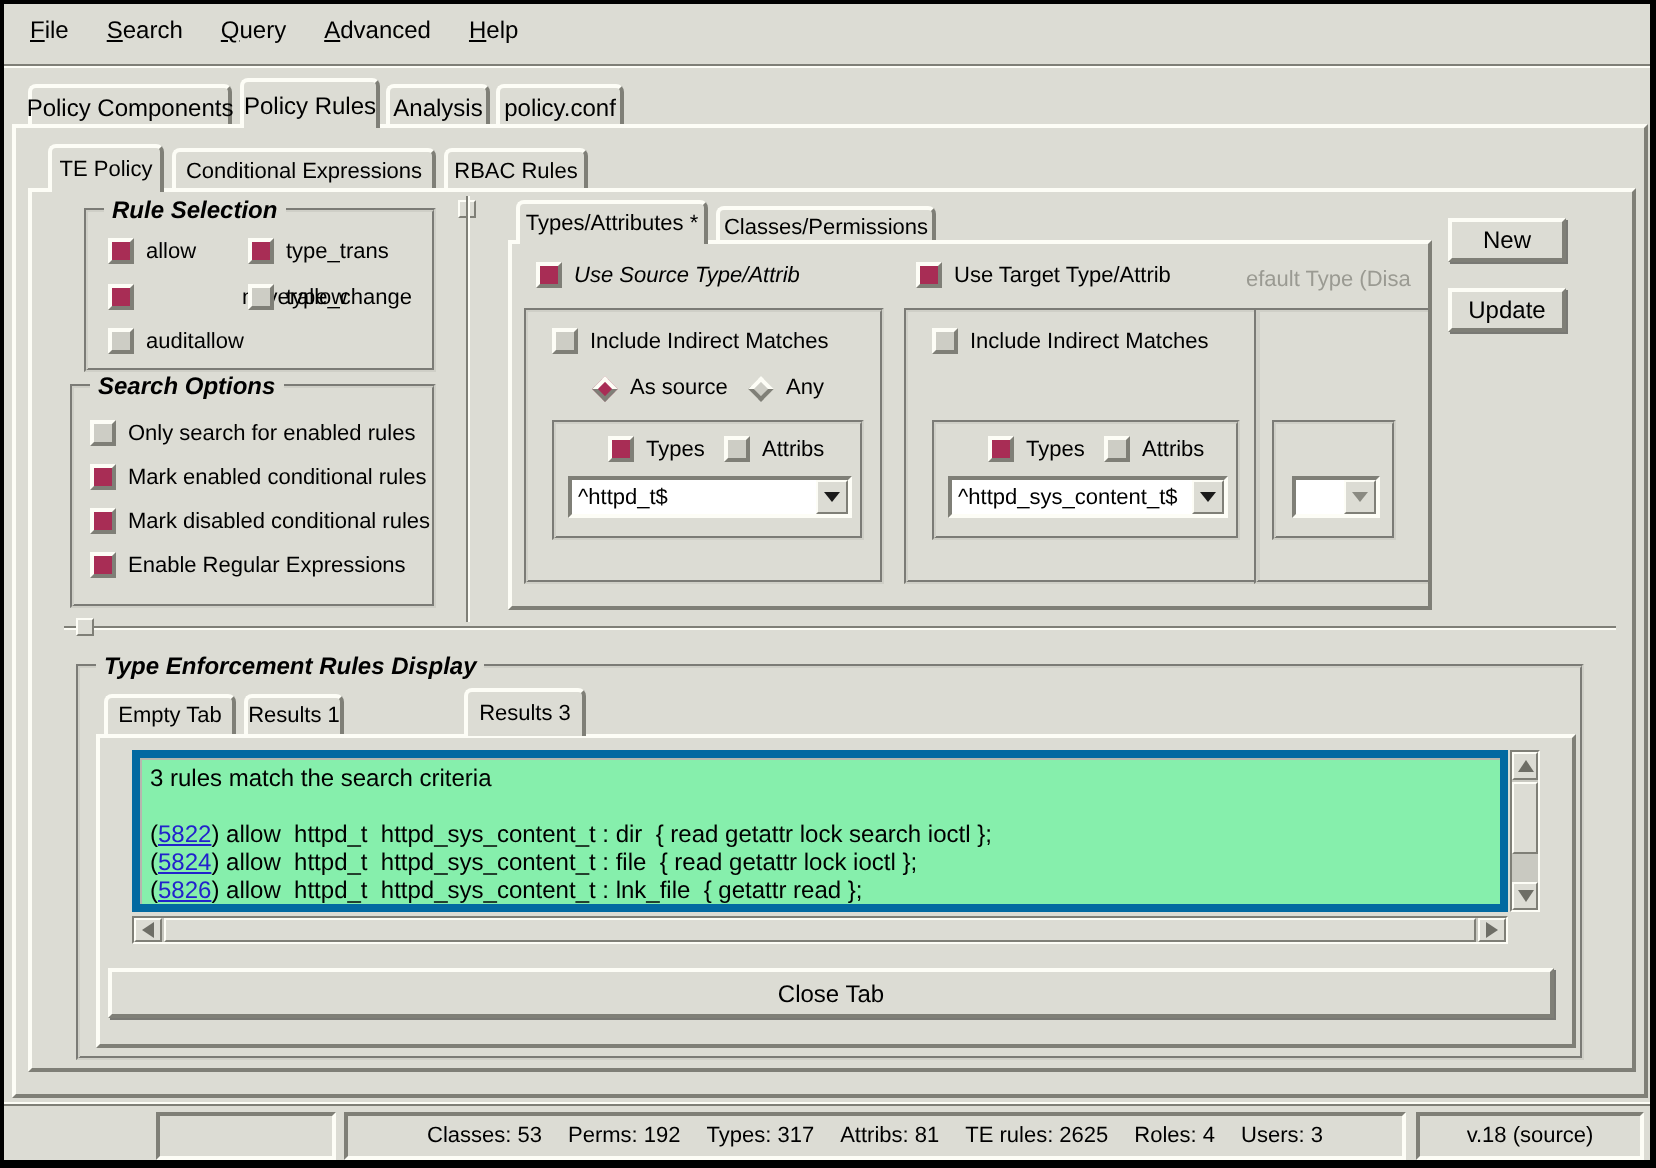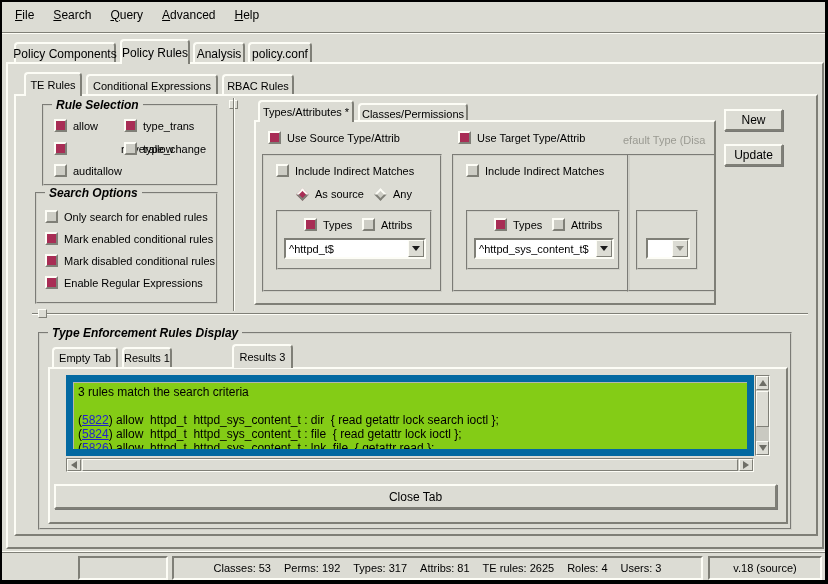--- a/index.html
+++ b/index.html
@@ -63,21 +63,21 @@
     position:absolute; background:var(--bg);
     border:2px solid; border-color:var(--hi) var(--lo) var(--lo) var(--hi);
     box-shadow:1px 1px 0 rgba(40,40,36,.55);
     display:flex; align-items:center; justify-content:center; font-size:12px; cursor:default;
   }
   
   .sash-h{position:absolute; height:2px; border-top:1px solid var(--lo); border-bottom:1px solid var(--hi);}
   .sash-v{position:absolute; width:2px; border-left:1px solid var(--lo); border-right:1px solid var(--hi);}
   .sash-handle{position:absolute; width:9px; height:9px; background:var(--bg); border:1px solid; border-color:var(--hi) var(--lo) var(--lo) var(--hi); z-index:2;}
   
-  .textarea{position:absolute; background:#84cc16; border:7px solid #0369a1; box-shadow:inset 1px 1px 0 #b6b6ae; padding:3px 5px; overflow:hidden;}
+  .textarea{position:absolute; background:#86efac; border:4px solid #0369a1; box-shadow:inset 1px 1px 0 #b6b6ae; padding:3px 5px; overflow:hidden;}
   .tline{font-family:"DejaVu Sans Mono",monospace; font-size:12px; line-height:14px; white-space:pre;}
   .tline .link{color:var(--link); text-decoration:underline;}
   
   .trough{position:absolute; background:var(--trough); border:1px solid; border-color:var(--lo) var(--hi) var(--hi) var(--lo);}
   .sbtn{position:absolute; background:var(--bg); border:1px solid; border-color:var(--hi) var(--lo) var(--lo) var(--hi); display:flex; align-items:center; justify-content:center;}
   .thumb{position:absolute; background:var(--bg); border:1px solid; border-color:var(--hi) var(--lo) var(--lo) var(--hi);}
   
   .statussep{position:absolute; left:0; top:549px; width:100%; height:2px; border-top:1px solid var(--hi); border-bottom:1px solid var(--lo);}
   .spanel{position:absolute; top:554px; height:24px; border:2px solid; border-color:var(--lo) var(--hi) var(--hi) var(--lo); display:flex; align-items:center; justify-content:center; font-size:11px;}
   .stats{gap:13px; white-space:nowrap;}
@@ -105,21 +105,21 @@
     </div>
   <div class="tab" style="left:191px; top:40px; width:52px; height:21px;">
       <span>Analysis</span>
     </div>
   <div class="tab" style="left:246px; top:40px; width:64px; height:21px;">
       <span>policy.conf</span>
     </div>
   <div class="raised abs" style="left:4px; top:60px; width:818px; height:487px; z-index:1;"></div>
 
   <div class="tab small active" style="left:22px; top:70px; width:58px; height:24px; z-index:3;">
-      <span>TE Rules</span>
+      <span>TE Policy</span>
     </div>
   <div class="tab small" style="left:84px; top:72px; width:132px; height:21px; z-index:2;">
       <span>Conditional Expressions</span>
     </div>
   <div class="tab small" style="left:220px; top:72px; width:72px; height:21px; z-index:2;">
       <span>RBAC Rules</span>
     </div>
   <div class="raised abs" style="left:12px; top:92px; width:804px; height:442px; z-index:2;"></div>
 
   <div class="groove abs" style="left:40px; top:102px; width:176px; height:82px; z-index:4;">
@@ -171,21 +171,21 @@
 
   <div class="tab small active" style="left:256px; top:98px; width:96px; height:22px; z-index:5;">
       <span>Types/Attributes *</span>
     </div>
   <div class="tab small" style="left:356px; top:101px; width:110px; height:19px; z-index:4;">
       <span>Classes/Permissions</span>
     </div>
 
   <div class="raised abs" style="left:252px; top:118px; width:462px; height:185px; z-index:4; overflow:hidden;">
 
-    <div class="cbrow" style="left:12px; top:9px;">
+    <div class="cbrow" style="left:12px; top:9px;font-style:italic;">
       <span class="cb on"></span>
       <span class="cbl">Use Source Type/Attrib</span>
     </div>
     <div class="groove abs" style="left:6px; top:32px; width:180px; height:138px;">
       <div class="cbrow" style="left:12px; top:8px;">
         <span class="cb"></span>
         <span class="cbl">Include Indirect Matches</span>
       </div>
       <div class="cbrow" style="left:32px; top:32px;">
         <span class="rd on"></span>

